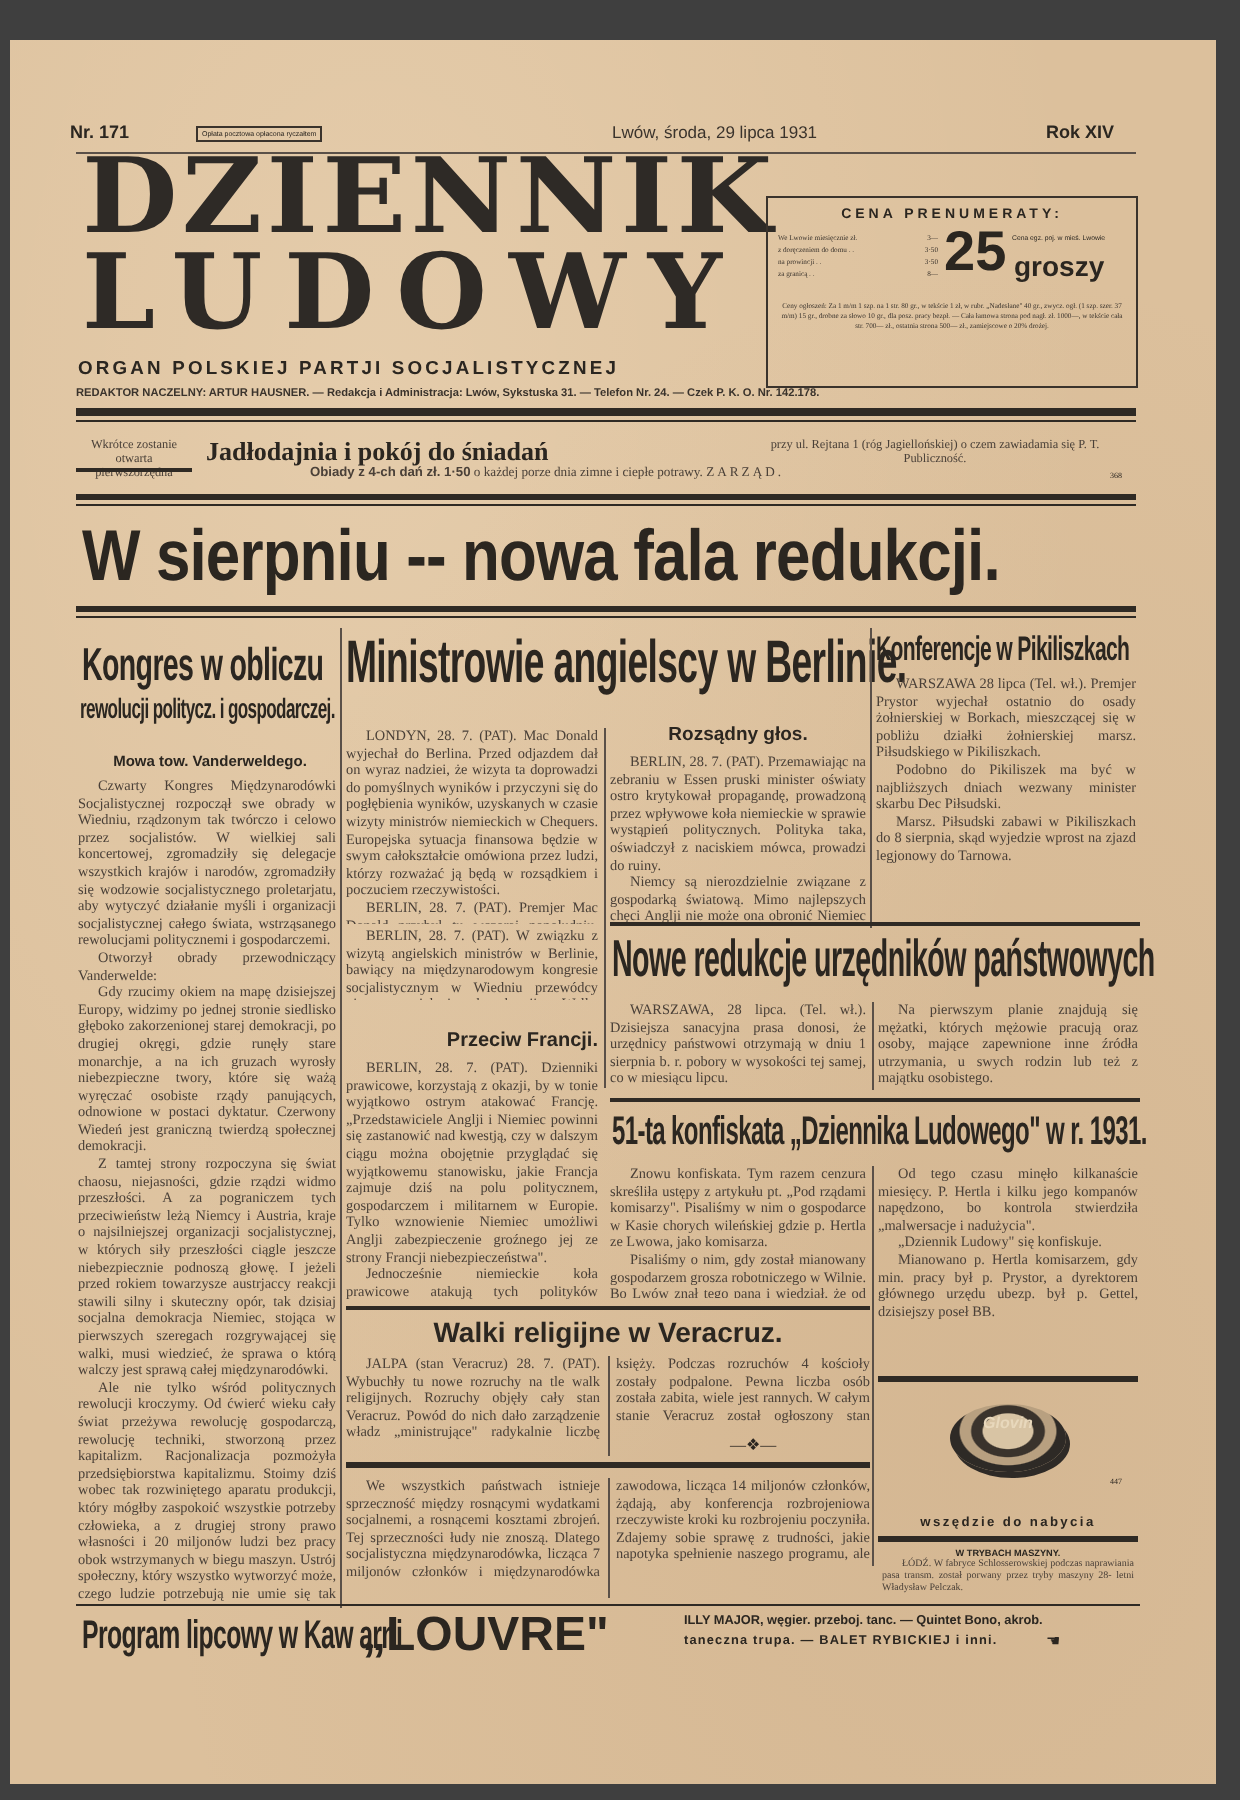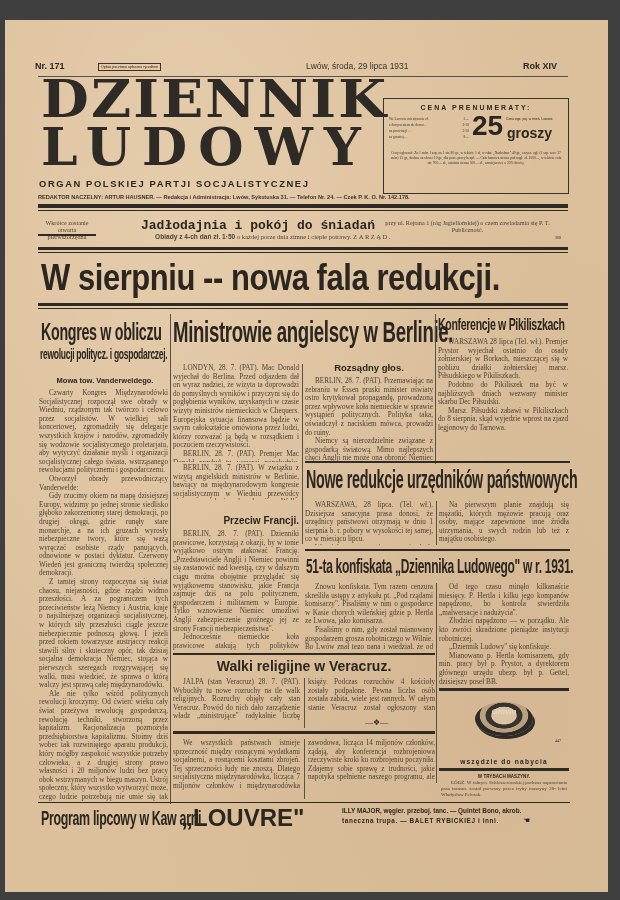--- a/index.html
+++ b/index.html
@@ -8,21 +8,21 @@
         background-image:radial-gradient(ellipse at 30% 20%,rgba(255,240,215,.25),transparent 60%),radial-gradient(ellipse at 80% 80%,rgba(160,120,80,.12),transparent 60%);}
   .abs{position:absolute;}
   .rule{position:absolute;background:#2f2a24;}
   .thin{position:absolute;background:#5a5048;height:1px;}
   .vrule{position:absolute;background:#5a5048;width:1px;}
   .cond{font-family:"Liberation Sans Narrow","Liberation Sans",sans-serif;font-weight:bold;transform-origin:left top;white-space:nowrap;letter-spacing:-0.5px;}
   .body-text{font-size:7.2px;line-height:8.6px;text-align:justify;color:#4a4038;font-family:"Liberation Serif",serif;}
   .body-text p{margin:0;text-indent:10px;}
   .sans{font-family:"Liberation Sans",sans-serif;}
   .masthead{font-family:"DejaVu Serif","Liberation Serif",serif;font-weight:bold;color:#2e2a26;letter-spacing:2px;}
-  .hdr{font-family:Liberation Mono, monospace;font-weight:bold;color:#2b2620;margin-left:38px;}
+  .hdr{font-family:Liberation Serif, serif;font-weight:bold;color:#2b2620;}
 </style>
 </head>
 <body>
 
 <div class="page">
 
   <div class="abs sans" style="left:30px;top:41px;font-size:9px;font-weight:bold;">Nr. 171</div>
   <div class="abs sans" style="left:93px;top:43px;font-size:3.5px;border:1px solid #3a332c;padding:0 2px;line-height:6px;">Opłata pocztowa opłacona ryczałtem</div>
   <div class="abs sans" style="left:262px;top:41px;font-size:8.5px;color:#3a332c;margin-left:39px;">Lwów, środa, 29 lipca 1931</div>
   <div class="abs sans" style="left:518px;top:41px;font-size:9px;font-weight:bold;">Rok XIV</div>
@@ -135,21 +135,20 @@
   <div class="rule" style="left:300px;top:529px;width:265px;height:2px;"></div>
 
   <div class="abs cond" style="left:301px;top:535px;font-size:20px;line-height:22px;transform:scaleX(0.6);">51-ta konfiskata „Dziennika Ludowego" w r. 1931.</div>
   <div class="abs body-text" style="left:300px;top:563px;width:128px;height:66px;overflow:hidden;">
     <p>Znowu konfiskata. Tym razem cenzura skreśliła ustępy z artykułu pt. „Pod rządami komisarzy". Pisaliśmy w nim o gospodarce w Kasie chorych wileńskiej gdzie p. Hertla ze Lwowa, jako komisarza.</p>
     <p>Pisaliśmy o nim, gdy został mianowany gospodarzem grosza robotniczego w Wilnie. Bo Lwów znał tego pana i wiedział, że od pieniędzy trzeba go trzymać zdaleka. Pisaliśmy o tem, gdy p. Hertl objechał na swoje komisarskie stanowisko.</p>
   </div>
   <div class="vrule" style="left:431px;top:563px;height:200px;"></div>
   <div class="abs body-text" style="left:434px;top:563px;width:130px;height:102px;overflow:hidden;">
     <p>Od tego czasu minęło kilkanaście miesięcy. P. Hertla i kilku jego kompanów napędzono, bo kontrola stwierdziła „malwersacje i nadużycia".</p>
-    <p>Złodziei napędzono — w porządku. Ale kto zwróci skradzione pieniądze instytucji robotniczej.</p>
     <p>„Dziennik Ludowy" się konfiskuje.</p>
     <p>Mianowano p. Hertla komisarzem, gdy min. pracy był p. Prystor, a dyrektorem głównego urzędu ubezp. był p. Gettel, dzisiejszy poseł BB.</p>
 
   </div>
   <div class="rule" style="left:168px;top:633px;width:262px;height:2px;"></div>
 
   <div class="abs sans" style="left:168px;top:638px;width:262px;font-size:14px;font-weight:bold;text-align:center;">Walki religijne w Veracruz.</div>
   <div class="abs body-text" style="left:168px;top:658px;width:262px;height:50px;overflow:hidden;column-count:2;column-gap:8px;column-rule:1px solid #5a5048;">
     <p>JALPA (stan Veracruz) 28. 7. (PAT). Wybuchły tu nowe rozruchy na tle walk religijnych. Rozruchy objęły cały stan Veracruz. Powód do nich dało zarządzenie władz „ministrujące" radykalnie liczbę księży. Podczas rozruchów 4 kościoły zostały podpalone. Pewna liczba osób została zabita, wiele jest rannych. W całym stanie Veracruz został ogłoszony stan wojenny, w rezultacie czego spokój został przywrócony.</p>
   </div>

